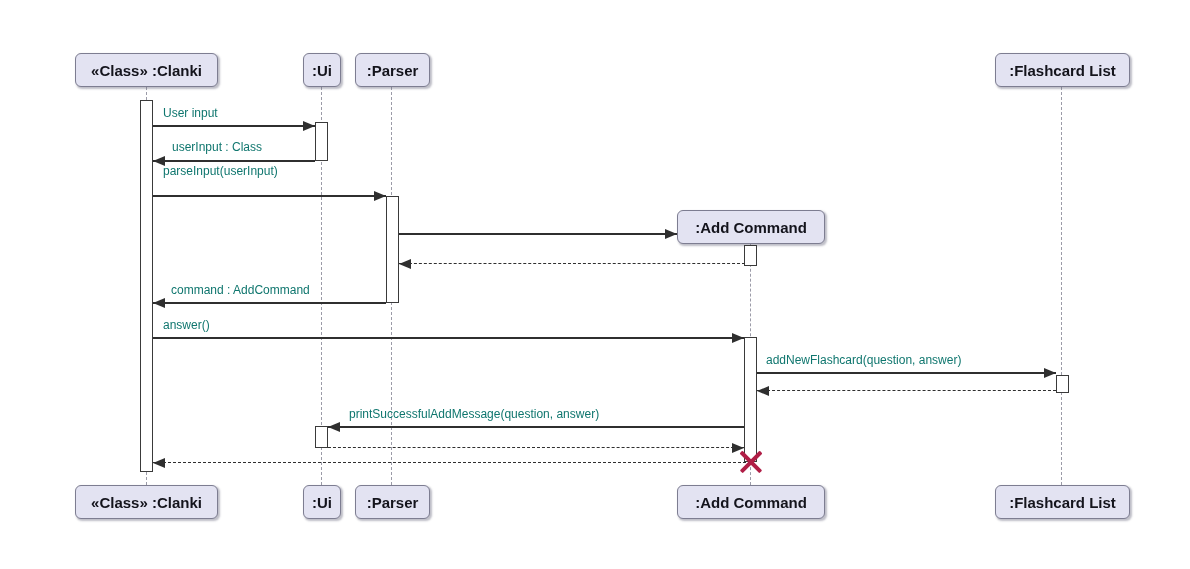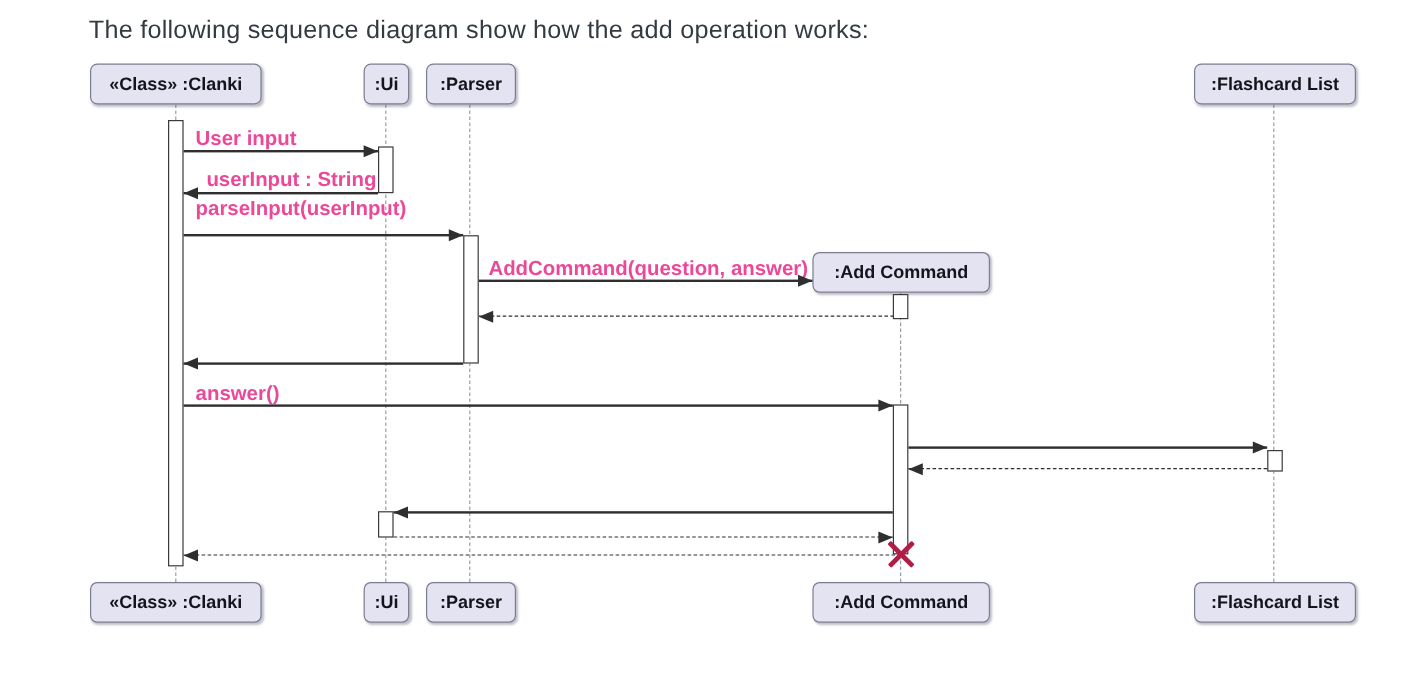--- a/index.html
+++ b/index.html
@@ -18,34 +18,33 @@
     font-size:15px;font-weight:700;color:#14141c;white-space:nowrap;
     box-shadow:1.5px 1.5px 2px rgba(110,110,130,0.45);
   }
   .act{position:absolute;width:13px;background:#ffffff;border:1.5px solid #3a3a3a;box-sizing:border-box;}
   .mline{position:absolute;height:0;}
   .solidline{border-top:2px solid #2f2f2f;}
   .dashline{border-top:1.6px dashed #2f2f2f;}
   .ah{position:absolute;width:0;height:0;border-top:5px solid transparent;border-bottom:5px solid transparent;}
   .ah.r{border-left:12px solid #2f2f2f;}
   .ah.l{border-right:12px solid #2f2f2f;}
-  .mlabel{position:absolute;font-size:17px;font-weight:700;color:#ec4899;white-space:nowrap;}
+  .mlabel{position:absolute;font-size:12px;font-weight:400;color:#0f766e;white-space:nowrap;}
   .xmark{position:absolute;width:26px;height:26px;}
   .xmark span{
     position:absolute;left:-1px;top:11.5px;width:28px;height:3.6px;background:#b01e46;border-radius:1px;
   }
   .xmark .d1{transform:rotate(45deg);}
   .xmark .d2{transform:rotate(-45deg);}
 </style>
 </head>
 <body>
 
 <div class="canvas">
 
-  <div class="title">The following sequence diagram show how the add operation works:</div>
 
   <div class="lifeline" style="left:146px;top:87px;height:398px;"></div>
   <div class="lifeline" style="left:321px;top:87px;height:398px;"></div>
   <div class="lifeline" style="left:391px;top:87px;height:398px;"></div>
   <div class="lifeline" style="left:750px;top:244px;height:241px;"></div>
   <div class="lifeline" style="left:1061px;top:87px;height:398px;"></div>
 
   <div class="pbox" style="left:75px;top:53px;width:143px;">
     <span>«Class» :Clanki</span>
   </div>
@@ -68,48 +67,50 @@
   <div class="act" style="left:386px;top:196px;height:107px;"></div>
   <div class="act" style="left:744px;top:245px;height:21px;"></div>
   <div class="act" style="left:744px;top:337px;height:125px;"></div>
   <div class="act" style="left:1056px;top:375px;height:18px;"></div>
   <div class="act" style="left:315px;top:426px;height:22px;"></div>
 
   <div class="mlabel" style="left:163px;top:106px;">User input</div>
   <div class="mline solidline" style="left:153px;top:125px;width:162px;"></div>
   <div class="ah r" style="left:303px;top:121px;"></div>
 
-  <div class="mlabel" style="left:172px;top:140px;">userInput : String</div>
+  <div class="mlabel" style="left:172px;top:140px;">userInput : Class</div>
   <div class="mline solidline" style="left:153px;top:160px;width:162px;"></div>
   <div class="ah l" style="left:153px;top:156px;"></div>
 
   <div class="mlabel" style="left:163px;top:164px;">parseInput(userInput)</div>
   <div class="mline solidline" style="left:153px;top:195px;width:233px;"></div>
   <div class="ah r" style="left:374px;top:191px;"></div>
 
-  <div class="mlabel" style="left:407px;top:214px;">AddCommand(question, answer)</div>
   <div class="mline solidline" style="left:399px;top:233px;width:278px;"></div>
   <div class="ah r" style="left:665px;top:229px;"></div>
 
   <div class="mline dashline" style="left:399px;top:263px;width:346px;"></div>
   <div class="ah l" style="left:399px;top:259px;"></div>
 
+  <div class="mlabel" style="left:171px;top:283px;">command : AddCommand</div>
   <div class="mline solidline" style="left:153px;top:302px;width:233px;"></div>
   <div class="ah l" style="left:153px;top:298px;"></div>
 
   <div class="mlabel" style="left:163px;top:318px;">answer()</div>
   <div class="mline solidline" style="left:153px;top:337px;width:591px;"></div>
   <div class="ah r" style="left:732px;top:333px;"></div>
 
+  <div class="mlabel" style="left:766px;top:353px;">addNewFlashcard(question, answer)</div>
   <div class="mline solidline" style="left:757px;top:372px;width:299px;"></div>
   <div class="ah r" style="left:1044px;top:368px;"></div>
 
   <div class="mline dashline" style="left:757px;top:390px;width:299px;"></div>
   <div class="ah l" style="left:757px;top:386px;"></div>
 
+  <div class="mlabel" style="left:349px;top:407px;">printSuccessfulAddMessage(question, answer)</div>
   <div class="mline solidline" style="left:328px;top:426px;width:416px;"></div>
   <div class="ah l" style="left:328px;top:422px;"></div>
 
   <div class="mline dashline" style="left:328px;top:447px;width:416px;"></div>
   <div class="ah r" style="left:732px;top:443px;"></div>
 
   <div class="mline dashline" style="left:153px;top:462px;width:598px;"></div>
   <div class="ah l" style="left:153px;top:458px;"></div>
 
   <div class="xmark" style="left:738px;top:448px;">

